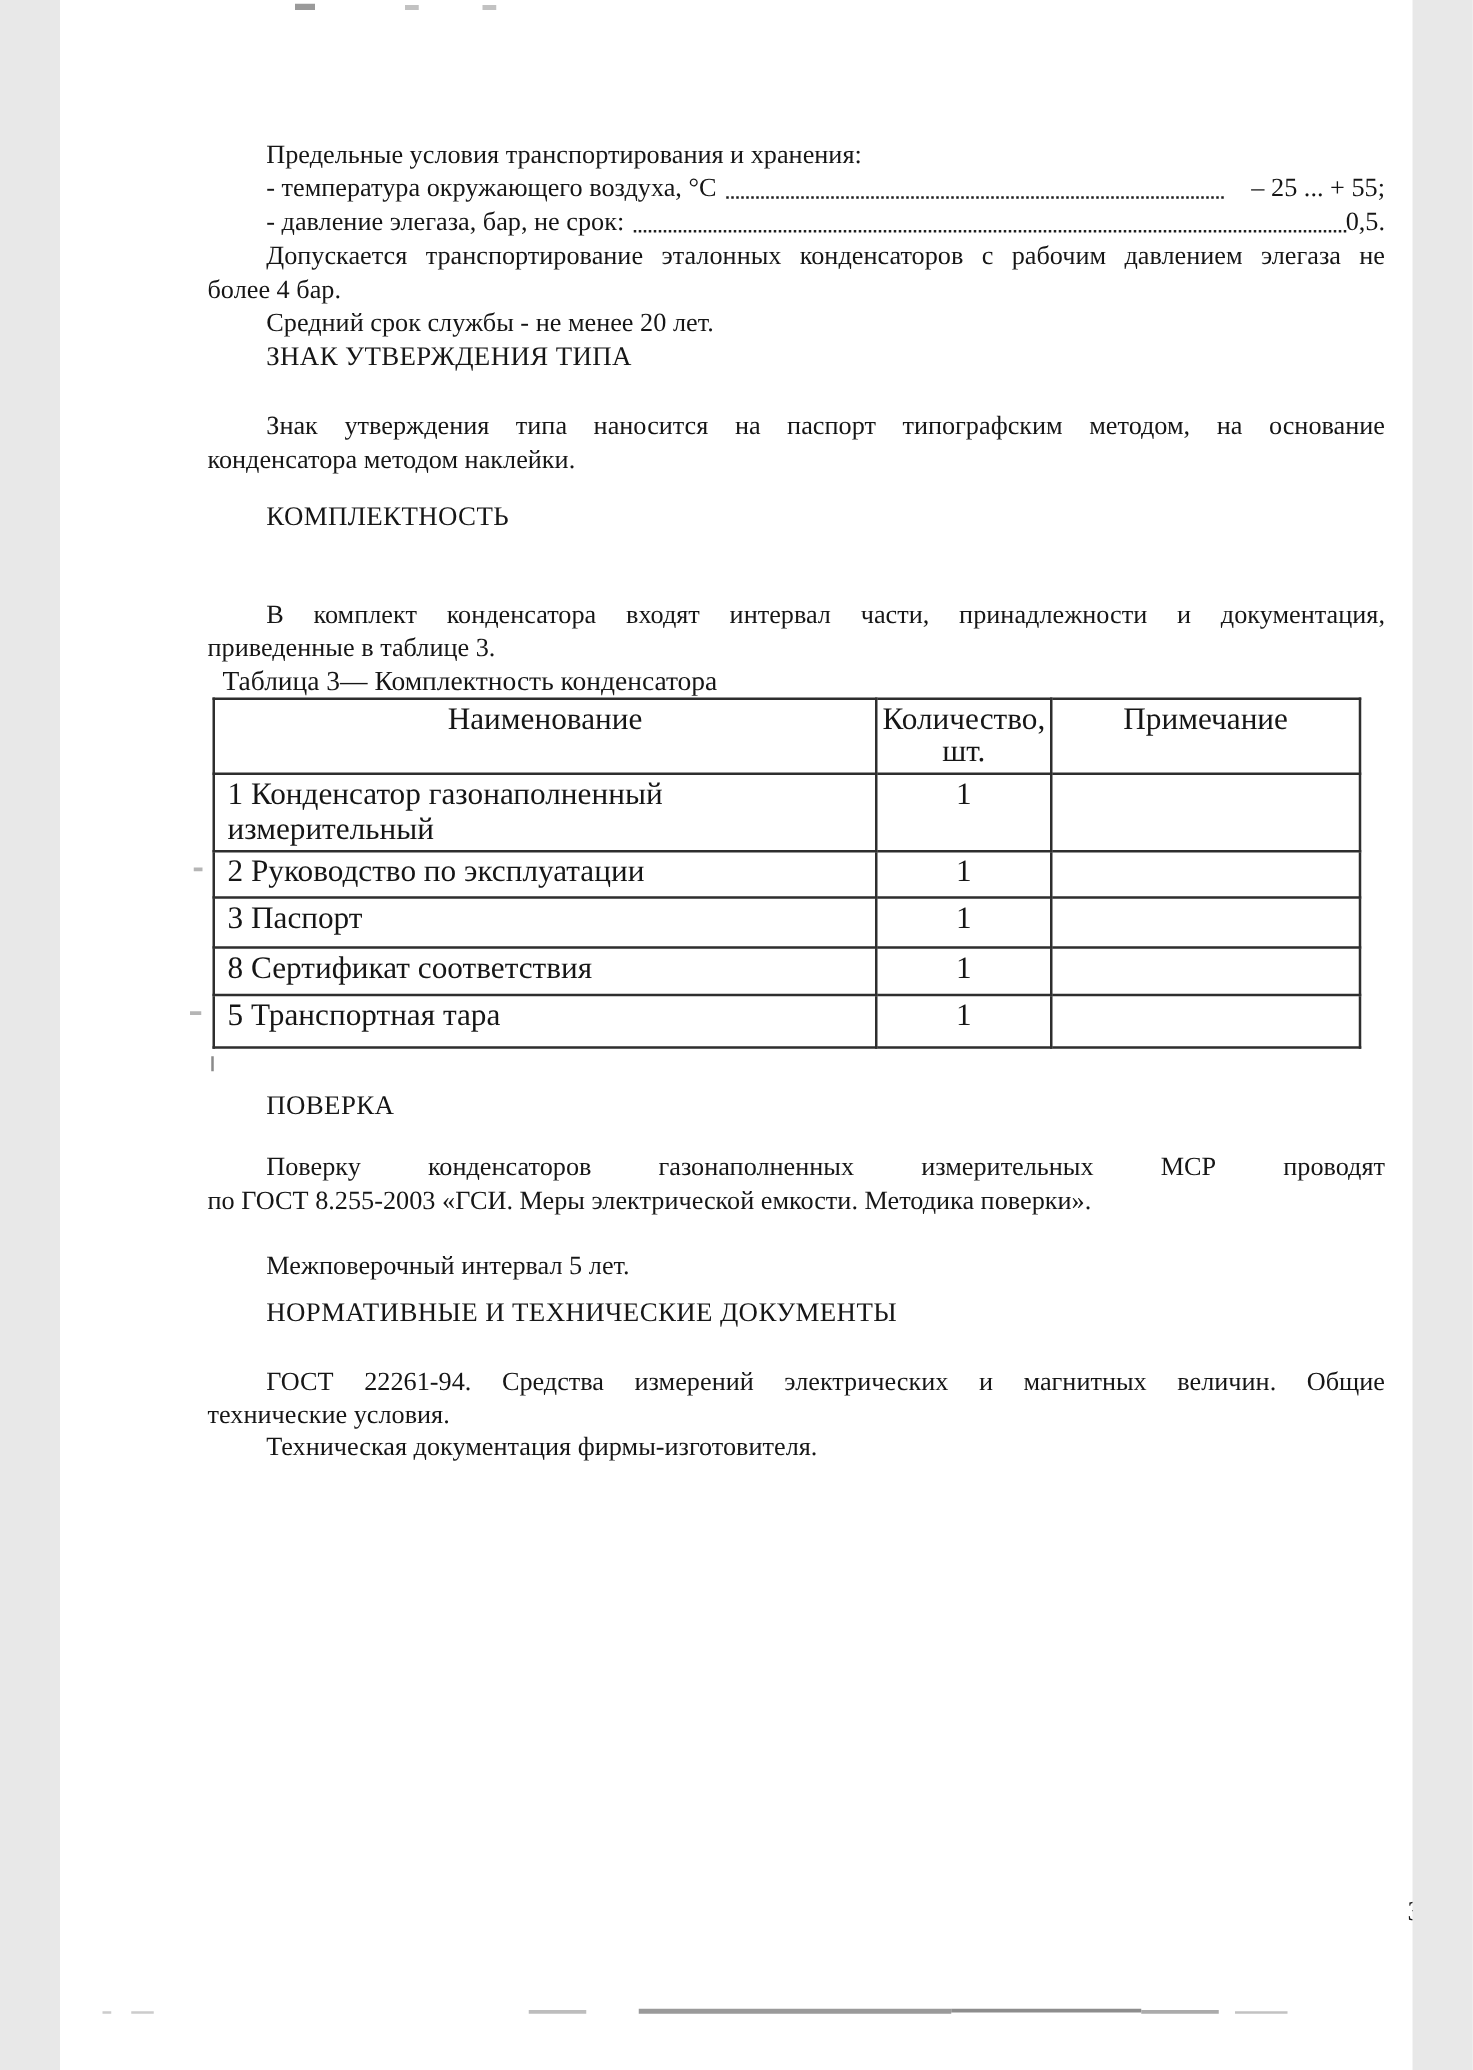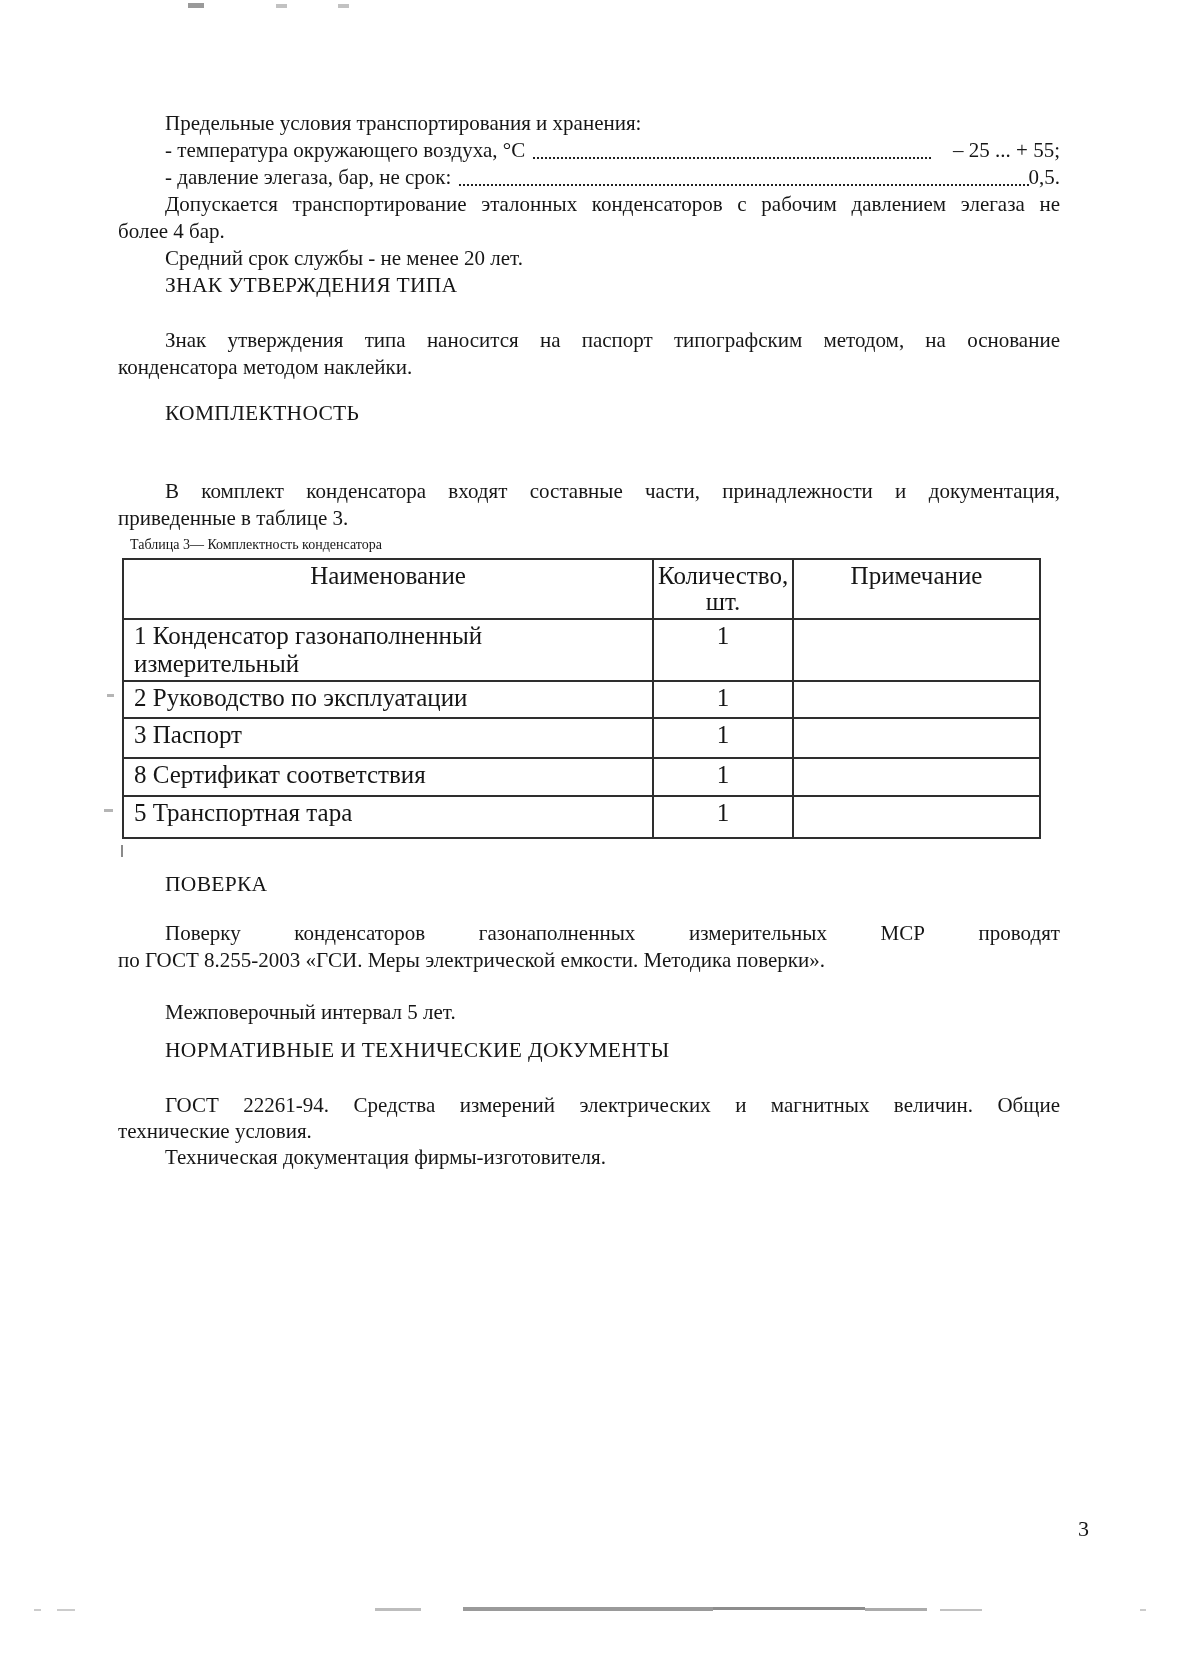--- a/index.html
+++ b/index.html
@@ -1,18 +1,18 @@
 <!DOCTYPE html>
 <html><head>
 <meta charset="utf-8">
 <style>
   html,body{margin:0;padding:0;background:#e8e8e8;}
   .page{
     position:relative;
-    width:1178px;height:1656px;
+    width:1082px;height:1656px;
     margin:0 auto;
     background:#ffffff;
     font-family:"Liberation Serif","DejaVu Serif",serif;
     color:#161616;
     overflow:hidden;
   }
   .content{
     position:absolute;
     left:118px;top:0;
     width:942px;
@@ -32,21 +32,21 @@
     margin-bottom:5px;
     margin-left:8px;
   }
   .dots.gap-after{margin-right:22px;}
   .dotrow .val{white-space:nowrap;}
 
   .mt-h1{}
   .mt-paraA{margin-top:28px;}
   .mt-h2{margin-top:19px;}
   .mt-paraB{margin-top:51px;}
-  .caption{line-height:25px;font-size:14px;padding-left:12px;}
+  .caption{line-height:25px;font-size:22px;padding-left:12px;}
   .mt-h3{margin-top:32px;}
   .mt-paraC{margin-top:22px;}
   .mt-interval{margin-top:25px;}
   .mt-h4{margin-top:11px;}
   .mt-norm{margin-top:28px;}
   .norm .line{line-height:26px;}
 
   table.kit{
     border-collapse:collapse;
     table-layout:fixed;
@@ -139,21 +139,21 @@
     </div>
 
     <div class="heading mt-h1">ЗНАК УТВЕРЖДЕНИЯ ТИПА</div>
     <div class="mt-paraA">
       <div class="line ind jline">Знак утверждения типа наносится на паспорт типографским методом, на основание</div>
       <div class="line">конденсатора методом наклейки.</div>
     </div>
 
     <div class="heading mt-h2">КОМПЛЕКТНОСТЬ</div>
     <div class="mt-paraB">
-      <div class="line ind jline">В комплект конденсатора входят составные части, принадлежности и документация,</div>
+      <div class="line ind jline">В комплект конденсатора входят интервал части, принадлежности и документация,</div>
       <div class="line">приведенные в таблице 3.</div>
     </div>
     <div class="caption">Таблица 3— Комплектность конденсатора</div>
 
     <table class="kit">
       <colgroup>
           <col class="c-name">
           <col class="c-qty">
           <col class="c-note">
         </colgroup>

